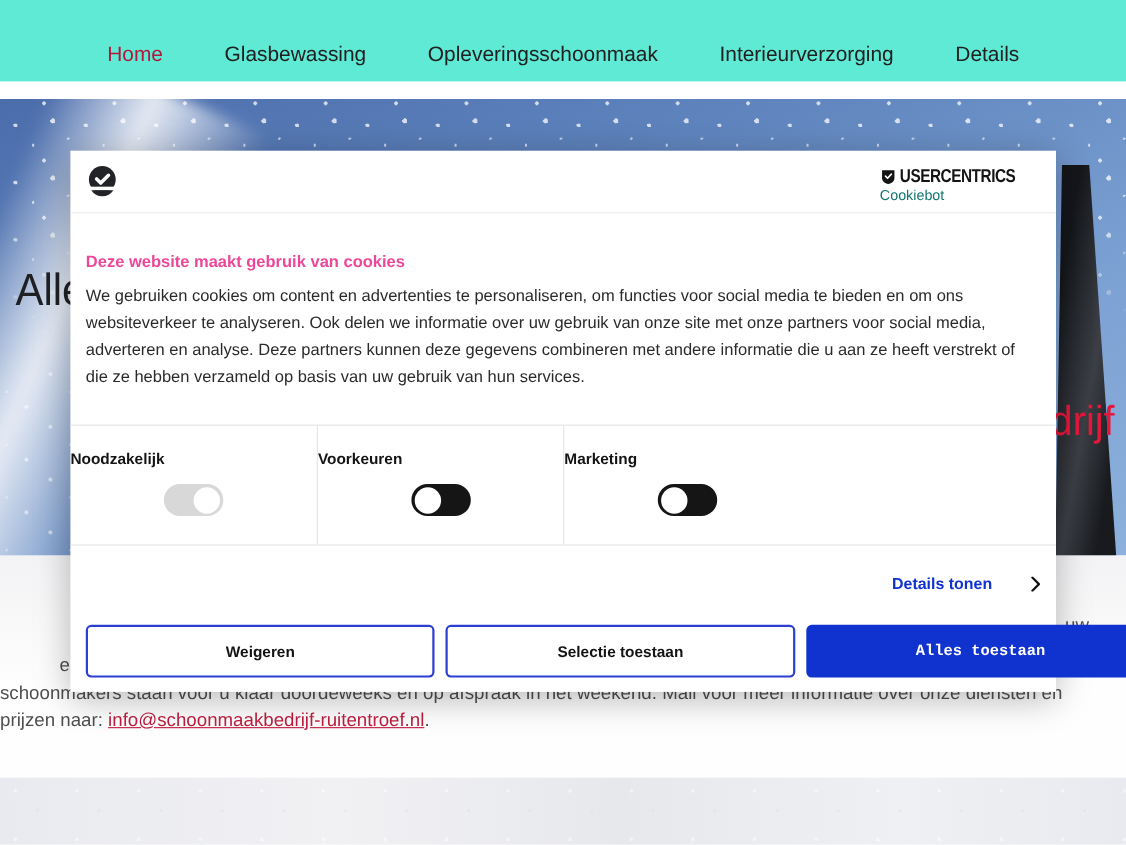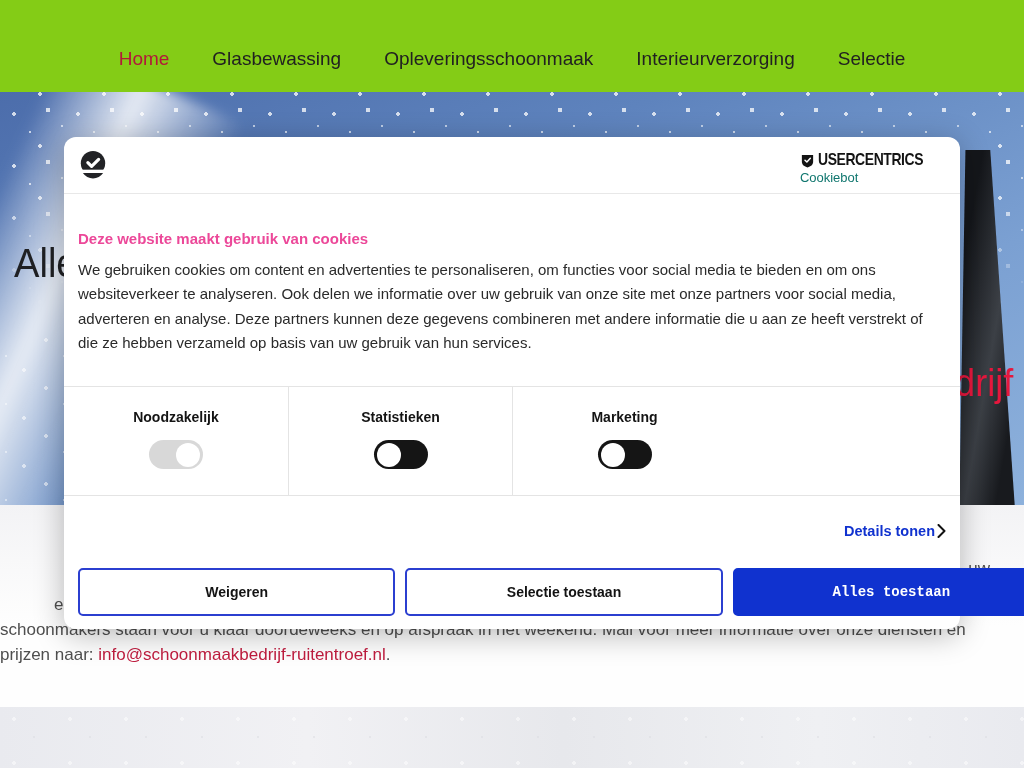--- a/index.html
+++ b/index.html
@@ -1,21 +1,21 @@
 <!DOCTYPE html>
 <html><head>
 <meta charset="utf-8">
 <style>
   * { margin:0; padding:0; box-sizing:border-box; }
   html,body { width:1024px; height:768px; overflow:hidden; background:#fff;
               font-family:"Liberation Sans", sans-serif; position:relative; }
 
   
-  .topnav { position:absolute; left:0; top:0; width:1024px; height:92px; background:#84cc16;
-            display:flex; justify-content:center; align-items:center; gap:43px; padding-top:26px; z-index:3; }
+  .topnav { position:absolute; left:0; top:0; width:1024px; height:74px; background:#5eead4;
+            display:flex; justify-content:center; align-items:center; gap:56px; padding-top:26px; z-index:3; }
   .topnav a { font-size:19px; color:#212121; text-decoration:none; cursor:pointer; }
   .topnav a.active { color:#b2183a; }
 
   
   .hero { position:absolute; left:0; top:90px; width:1024px; height:415px; overflow:hidden;
           background:linear-gradient(155deg,#4c6dab 0%,#5e83bd 35%,#7ba0d2 70%,#8db1dc 100%); }
   .suds { position:absolute; left:-60px; top:-40px; width:1200px; height:260px; opacity:.75;
           background-image:
             radial-gradient(circle 3px at 10px 12px, #ffffff 55%, transparent 60%),
             radial-gradient(circle 2px at 26px 30px, #eef3fa 55%, transparent 60%),
@@ -39,77 +39,77 @@
   .hero-frag-left  { position:absolute; left:14px;  top:150px; font-size:41px; color:#1f2023;
                      transform:scaleX(.93); transform-origin:left; }
   .hero-frag-right { position:absolute; right:11px; top:272px; font-size:38px; color:#e5173d;
                      transform:scaleX(.95); transform-origin:right; }
 
   
   .midsection { position:absolute; left:0; top:505px; width:1024px; height:202px;
                 background:linear-gradient(#f3f3f5, #fefefe 60%); }
   .ptext { position:absolute; font-size:17px; color:#4f4f4f; white-space:nowrap; }
   .pline-full { left:0; width:1024px; text-align:left; }
-  .email-link { color:#c01d3f; cursor:pointer; }
+  .email-link { color:#c01d3f; text-decoration:underline; cursor:pointer; }
 
   
   .bottomstrip { position:absolute; left:0; top:707px; width:1024px; height:61px;
                  background:linear-gradient(90deg,#e9eaef 0%,#f1f1f4 30%,#e7e8ec 55%,#eff0f3 80%,#e9eaef 100%); }
   .bottomstrip::after { content:""; position:absolute; inset:0; opacity:.5;
       background-image:radial-gradient(circle 3px at 14px 12px, #ffffff 55%, transparent 62%),
                        radial-gradient(circle 2px at 34px 30px, #dcdde2 55%, transparent 62%);
       background-size:56px 44px; }
 
   
   .dialog { position:absolute; left:64px; top:137px; width:896px; height:492px; background:#ffffff;
-            border-radius:12px; box-shadow:0 6px 30px rgba(0,0,0,.28); z-index:10; }
+            border-radius:0; box-shadow:0 6px 30px rgba(0,0,0,.28); z-index:10; }
   .cb-logo { position:absolute; left:14px; top:13px; width:30px; height:30px; }
   .uc-block { position:absolute; right:14px; top:13px; }
   .uc-row { display:flex; align-items:center; gap:3px; }
   .uc-name { font-size:17px; font-weight:bold; color:#141414; letter-spacing:-.5px;
              transform:scaleX(.82); transform-origin:left; white-space:nowrap; }
   .uc-sub { font-size:13px; color:#0f766e; margin-top:0px; }
   .dlg-divider { position:absolute; left:0; top:56px; width:100%; height:0; border-top:1px solid #e8e8e8; }
 
   .dlg-title { position:absolute; left:14px; top:93px; font-size:15px; font-weight:bold; color:#ec4899; }
   .dlg-desc  { position:absolute; left:14px; top:121px; width:856px; font-size:15px; line-height:24.3px; color:#2a2a2a; }
 
   .cat-grid { position:absolute; left:0; top:249px; width:896px; height:110px;
               border-top:1px solid #e4e4e4; border-bottom:1px solid #e4e4e4;
               display:grid; grid-template-columns:repeat(4,1fr); }
-  .cat { padding-top:22px; text-align:center; }
+  .cat { padding-top:22px; text-align:left; }
   .cat + .cat { border-left:1px solid #e4e4e4; }
   .cat-label { font-size:14px; font-weight:bold; color:#141414; }
   .toggle { width:54px; height:29px; border-radius:15px; position:relative; margin:15px auto 0; cursor:pointer; }
   .toggle .knob { position:absolute; top:2.5px; width:24px; height:24px; border-radius:50%; background:#fff; }
   .toggle.off { background:#151515; }
   .toggle.off .knob { left:3px; }
   .toggle.on-disabled { background:#d8d8d8; cursor:default; }
   .toggle.on-disabled .knob { right:3px; }
 
-  .details-row { position:absolute; right:14px; top:386px; display:flex; align-items:center; gap:2px; cursor:pointer; }
+  .details-row { position:absolute; right:14px; top:386px; display:flex; align-items:center; gap:35px; cursor:pointer; }
   .details-label { font-size:14.5px; font-weight:bold; color:#1032cf; }
   .chev { width:9px; height:14px; }
 
   .btn-row { position:absolute; left:14px; top:431px; width:972px; display:flex; gap:10px; }
   .btn { flex:1; height:48px; border-radius:5px; font-size:14px; font-weight:bold;
          display:flex; align-items:center; justify-content:center; cursor:pointer;
          font-family:"Liberation Sans", sans-serif; }
   .btn.outline { background:#ffffff; border:2px solid #2b3fd0; color:#131313; }
   .btn.solid   { background:#1032cf; border:2px solid #1032cf; color:#ffffff;font-family:Liberation Mono, monospace; }
 </style>
 </head>
 <body>
 
 <nav class="topnav">
   <a class="active">Home</a>
   <a>Glasbewassing</a>
   <a>Opleveringsschoonmaak</a>
   <a>Interieurverzorging</a>
-  <a>Selectie</a>
+  <a>Details</a>
 </nav>
 
 <div class="hero">
   <div class="suds"></div>
   <div class="suds2"></div>
   <div class="streak"></div>
   <div class="tool"></div>
   <div class="hero-frag-left">Alle</div>
   <div class="hero-frag-right">drijf</div>
 </div>
@@ -151,21 +151,21 @@
   <div class="dlg-desc">We gebruiken cookies om content en advertenties te personaliseren, om functies voor social media te bieden en om ons websiteverkeer te analyseren. Ook delen we informatie over uw gebruik van onze site met onze partners voor social media, adverteren en analyse. Deze partners kunnen deze gegevens combineren met andere informatie die u aan ze heeft verstrekt of die ze hebben verzameld op basis van uw gebruik van hun services.</div>
 
   <div class="cat-grid">
     <div class="cat">
       <div class="cat-label">Noodzakelijk</div>
       <div class="toggle on-disabled">
           <div class="knob"></div>
         </div>
     </div>
     <div class="cat">
-      <div class="cat-label">Statistieken</div>
+      <div class="cat-label">Voorkeuren</div>
       <div class="toggle off">
           <div class="knob"></div>
         </div>
     </div>
     <div class="cat">
       <div class="cat-label">Marketing</div>
       <div class="toggle off">
           <div class="knob"></div>
         </div>
     </div>

